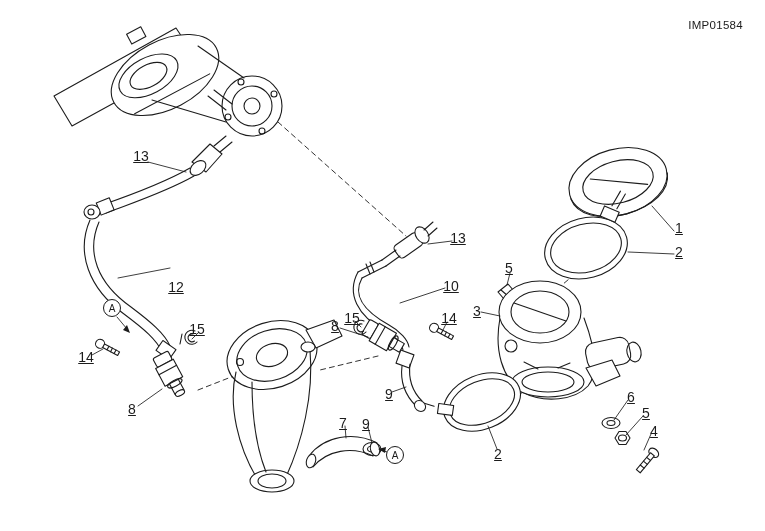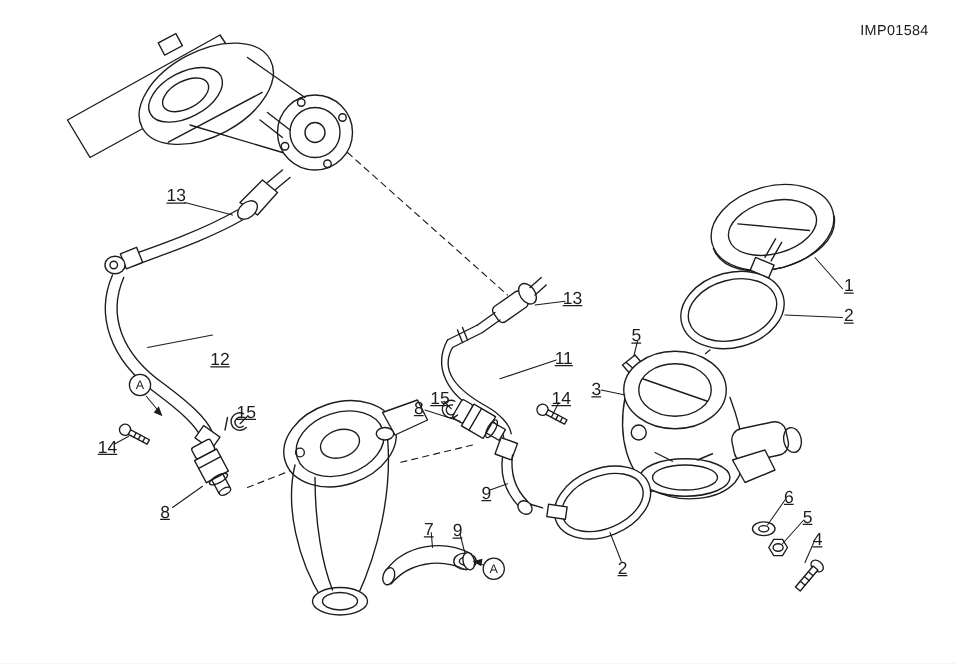--- a/index.html
+++ b/index.html
@@ -271,21 +271,21 @@
 
   <div id="callout-layer">
       <div class="callout" style="left: 141px; top: 156px;">13</div>
       <div class="callout" style="left: 176px; top: 266px; margin-top: 21px;">12</div>
       <div class="callout" style="left: 86px; top: 357px;">14</div>
       <div class="callout" style="left: 197px; top: 329px;">15</div>
       <div class="callout" style="left: 132px; top: 409px;">8</div>
       <div class="callout" style="left: 335px; top: 326px;">8</div>
       <div class="callout" style="left: 352px; top: 318px;">15</div>
       <div class="callout" style="left: 449px; top: 318px;">14</div>
-      <div class="callout" style="left: 451px; top: 286px;">11</div>
+      <div class="callout" style="left: 451px; top: 286px;">10</div>
       <div class="callout" style="left: 458px; top: 238px;">13</div>
       <div class="callout" style="left: 389px; top: 394px;">9</div>
       <div class="callout" style="left: 366px; top: 424px;">9</div>
       <div class="callout" style="left: 343px; top: 423px;">7</div>
       <div class="callout" style="left: 498px; top: 454px;">2</div>
       <div class="callout" style="left: 477px; top: 311px;">3</div>
       <div class="callout" style="left: 509px; top: 268px;">5</div>
       <div class="callout" style="left: 679px; top: 228px;">1</div>
       <div class="callout" style="left: 679px; top: 252px;">2</div>
       <div class="callout" style="left: 631px; top: 397px;">6</div>

